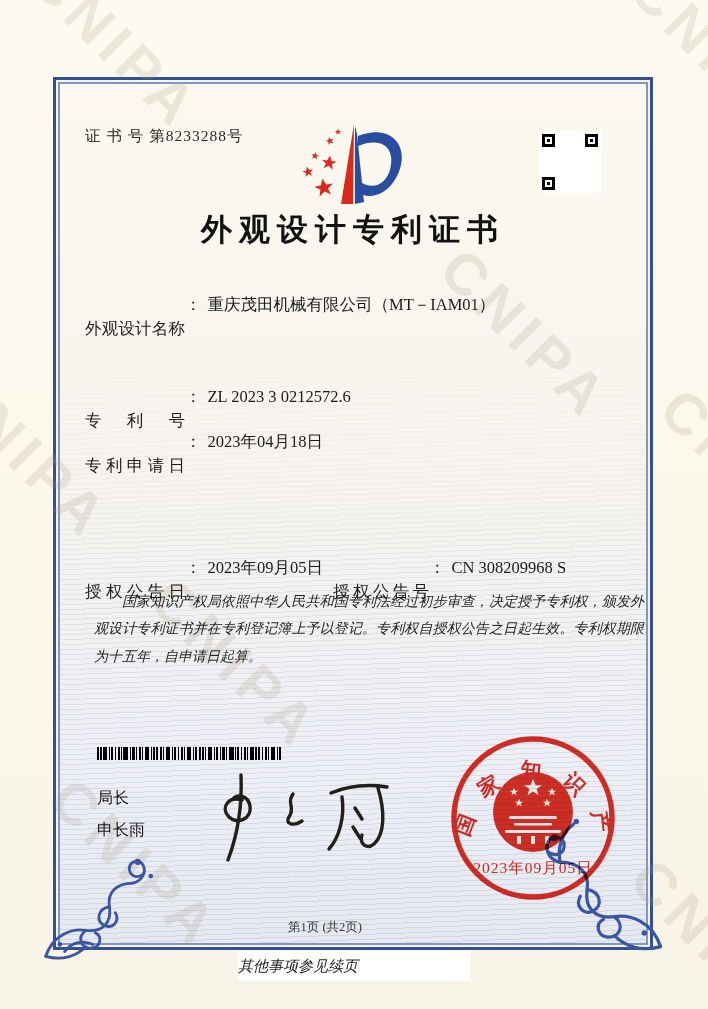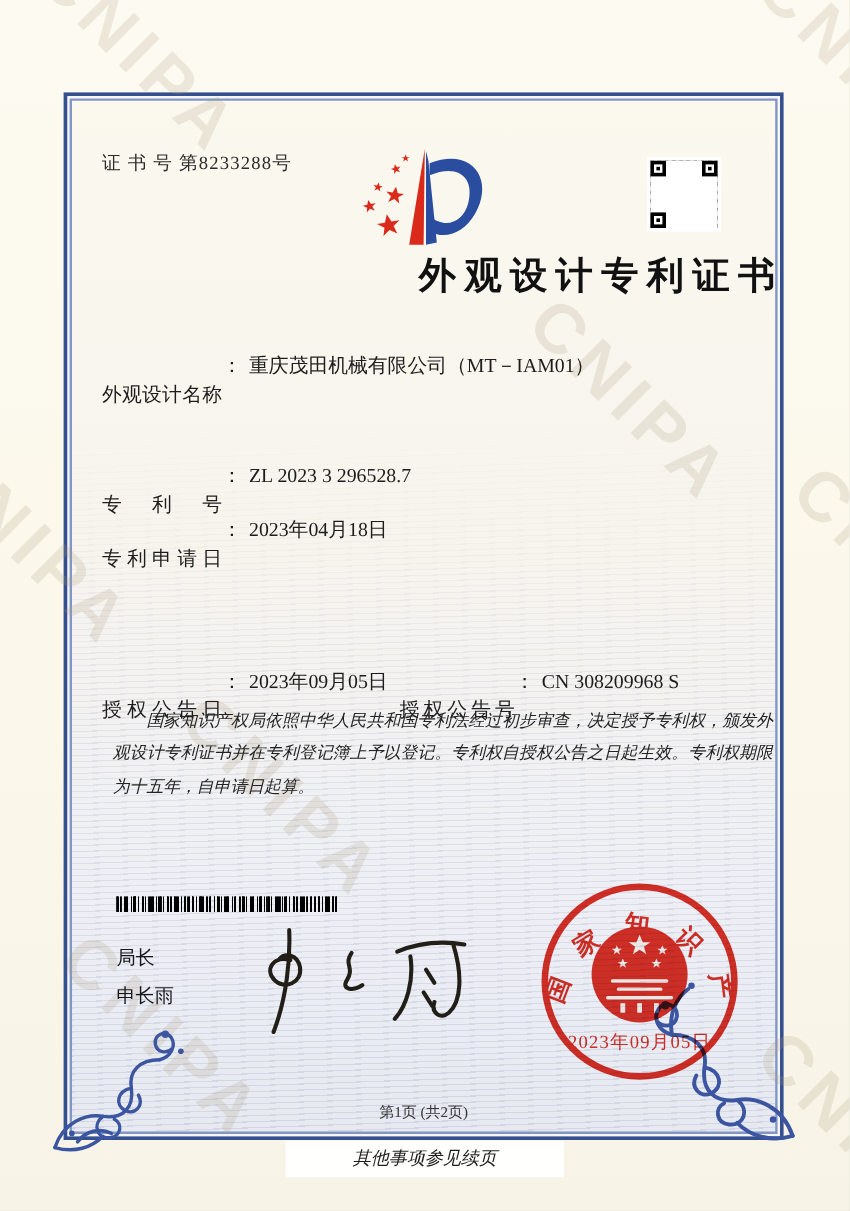--- a/index.html
+++ b/index.html
@@ -43,42 +43,42 @@
   .qr{left:539px; top:131px; width:62px; height:62px; background:#fff; padding:3px; box-sizing:border-box;}
   .qr-in{position:relative; width:100%; height:100%;
     background-color:#fff;
     background-image:
       repeating-linear-gradient(90deg,#000 0 3px,#fff 3px 6px),
       repeating-linear-gradient(0deg,#000 0 3px,#fff 3px 7px);
     background-blend-mode:screen;}
   .finder{position:absolute; width:13px; height:13px; border:3px solid #000; background:#fff; box-sizing:border-box;}
   .finder::before{content:""; position:absolute; inset:2px; background:#000;}
   .f1{left:0;top:0}.f2{right:0;top:0}.f3{left:0;bottom:0}
-  .title{left:53px; top:209px; width:600px; text-align:right;
+  .title{left:53px; top:209px; width:600px; text-align:center;
     font-size:31px; font-weight:700; letter-spacing:7px; color:#111;}
   .row{left:85px; height:22px; font-size:16.5px; white-space:nowrap;}
   .r0{top:294px}.r1{top:340px}.r2{top:386px}.r3{top:431px}.r4{top:470px}.r5{top:515px}.r6{top:557px}
   .fl-label{display:inline-block; width:100px; text-align:justify; text-align-last:justify; text-justify:inter-character; vertical-align:top;margin-top:24px;}
   .colon{display:inline-block; margin-right:6px;}
   .g2{position:absolute; left:248px; top:0; white-space:nowrap;}
   .paras{left:94px; top:588px; width:550px; font-size:14px; line-height:1.95;
     font-style:italic; text-align:justify; color:#222;}
   .paras p{margin:0 0 4px 0; text-indent:2em;}
   .barcode{left:97px; top:747px; width:184px; height:13px;
     background-image:
       repeating-linear-gradient(90deg,#000 0 1px,transparent 1px 3px),
       repeating-linear-gradient(90deg,#000 0 2px,transparent 2px 7px),
       repeating-linear-gradient(90deg,transparent 0 4px,#111 4px 5px,transparent 5px 11px);}
   .director{left:97px; top:788px; font-family:"Liberation Sans","DejaVu Sans",sans-serif; font-size:16px; color:#15151a;}
   .director div{margin-bottom:11px;font-family:Liberation Serif, serif;}
   .sig{left:196px; top:766px; width:225px; height:100px;}
   .seal{left:443px; top:728px; width:180px; height:180px; mix-blend-mode:multiply; opacity:.94;}
-  .pageno{left:53px; top:919px; width:600px; text-align:center; font-size:12.5px; color:#333;}
+  .pageno{left:53px; top:919px; width:544px; text-align:center; font-size:12.5px; color:#333;}
   .cont{left:238px; top:951px; width:232px; height:30px; background:#fffffe;
-    text-align:center; line-height:30px; font-size:15px; font-style:italic; color:#1d1d1d; z-index:3;}
+    text-align:left; line-height:30px; font-size:15px; font-style:italic; color:#1d1d1d; z-index:3;}
 </style>
 </head>
 <body>
 
 <div class="page">
 
   <span class="wm" style="left:10px;top:10px">CNIPA</span>
   <span class="wm" style="left:610px;top:20px">CNIPA</span>
   <span class="wm" style="left:420px;top:300px">CNIPA</span>
   <span class="wm" style="left:-80px;top:420px">CNIPA</span>
@@ -146,21 +146,21 @@
       <div class="finder f3"></div>
     </div>
   </div>
 
   <div class="abs title">外观设计专利证书</div>
 
   <div class="abs row r0">
     <span class="fl-label">外观设计名称</span><span class="colon">：</span><span>重庆茂田机械有限公司（MT－IAM01）</span>
   </div>
   <div class="abs row r2">
-    <span class="fl-label">专利号</span><span class="colon">：</span><span>ZL 2023 3 296528.7</span>
+    <span class="fl-label">专利号</span><span class="colon">：</span><span>ZL 2023 3 0212572.6</span>
   </div>
   <div class="abs row r3">
     <span class="fl-label">专利申请日</span><span class="colon">：</span><span>2023年04月18日</span>
   </div>
   <div class="abs row r6">
     <span class="fl-label">授权公告日</span><span class="colon">：</span><span>2023年09月05日</span>
     <span class="g2">
       <span class="fl-label" style="width:96px">授权公告号</span><span class="colon">：</span><span>CN 308209968 S</span>
     </span>
   </div>

